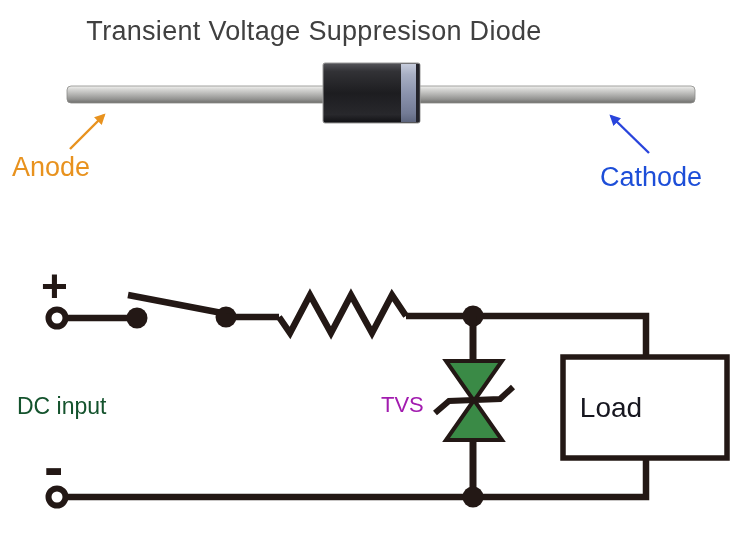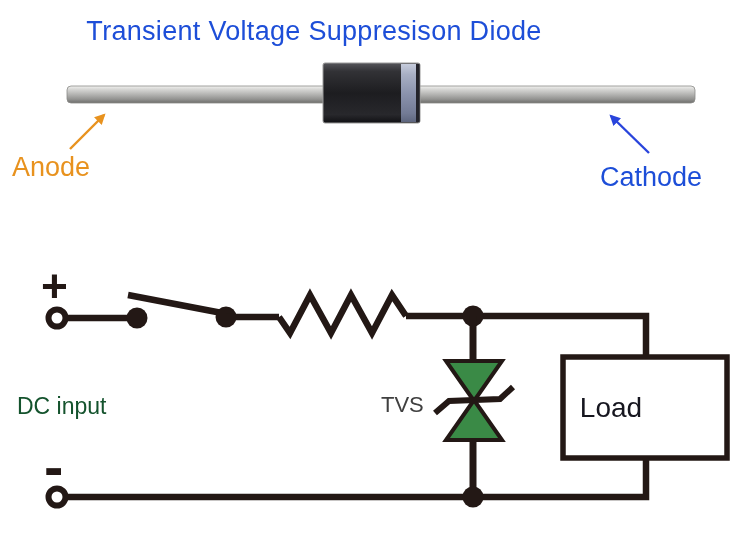--- a/index.html
+++ b/index.html
@@ -3,30 +3,30 @@
 <meta charset="utf-8">
 <style>
   html,body{margin:0;padding:0;background:#fff;}
   #stage{
     position:relative;width:750px;height:534px;background:#ffffff;
     font-family:"Liberation Sans", sans-serif;overflow:hidden;
   }
   .abs{position:absolute;}
   .title{
     left:0;top:16px;width:628px;text-align:center;
-    font-size:27px;color:#1d4ed8;letter-spacing:0.3px;
+    font-size:27px;color:#404040;letter-spacing:0.3px;
   }
   .anode-label{left:12px;top:152px;font-size:27px;color:#e8921e;}
   .cathode-label{left:600px;top:162px;font-size:27px;color:#1d4ed8;}
   .breaker-label{
     left:222px;top:206px;font-size:22px;line-height:25px;
     color:#231815;white-space:pre-line;
   }
   .dc-input-label{left:17px;top:393px;font-size:23px;color:#14532d;}
-  .tvs-label{left:381px;top:392px;font-size:22px;color:#404040;}
+  .tvs-label{left:381px;top:392px;font-size:22px;color:#a21caf;}
   .load-label{
     left:529px;top:357px;width:164px;height:101px;
     display:flex;align-items:center;justify-content:center;
     font-size:28px;color:#16161f;
   }
   .plus-label{left:41px;top:263px;font-size:46px;font-weight:700;color:#231815;line-height:1;}
   .minus-label{left:44px;top:438px;font-size:58px;font-weight:700;color:#231815;line-height:1;}
   svg{position:absolute;left:0;top:0;}
 </style>
 </head>

